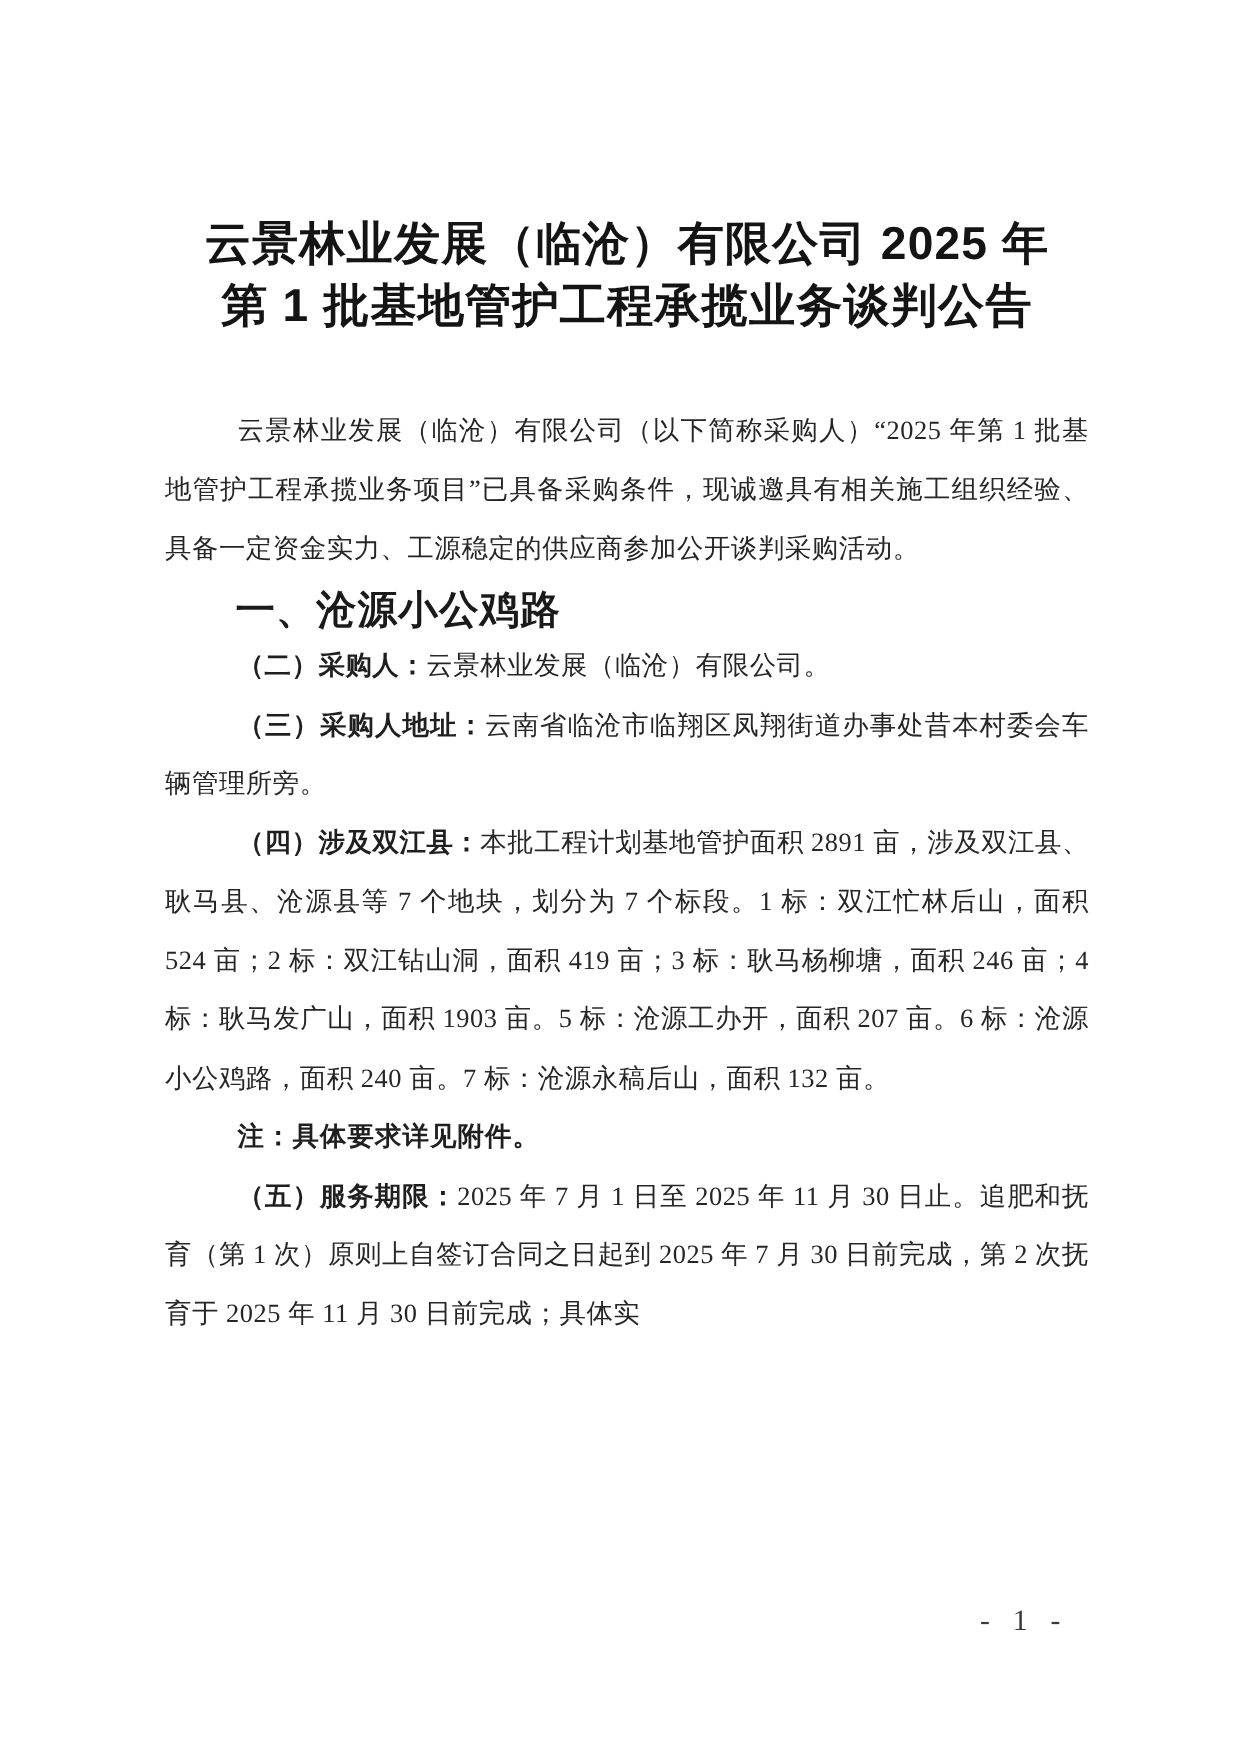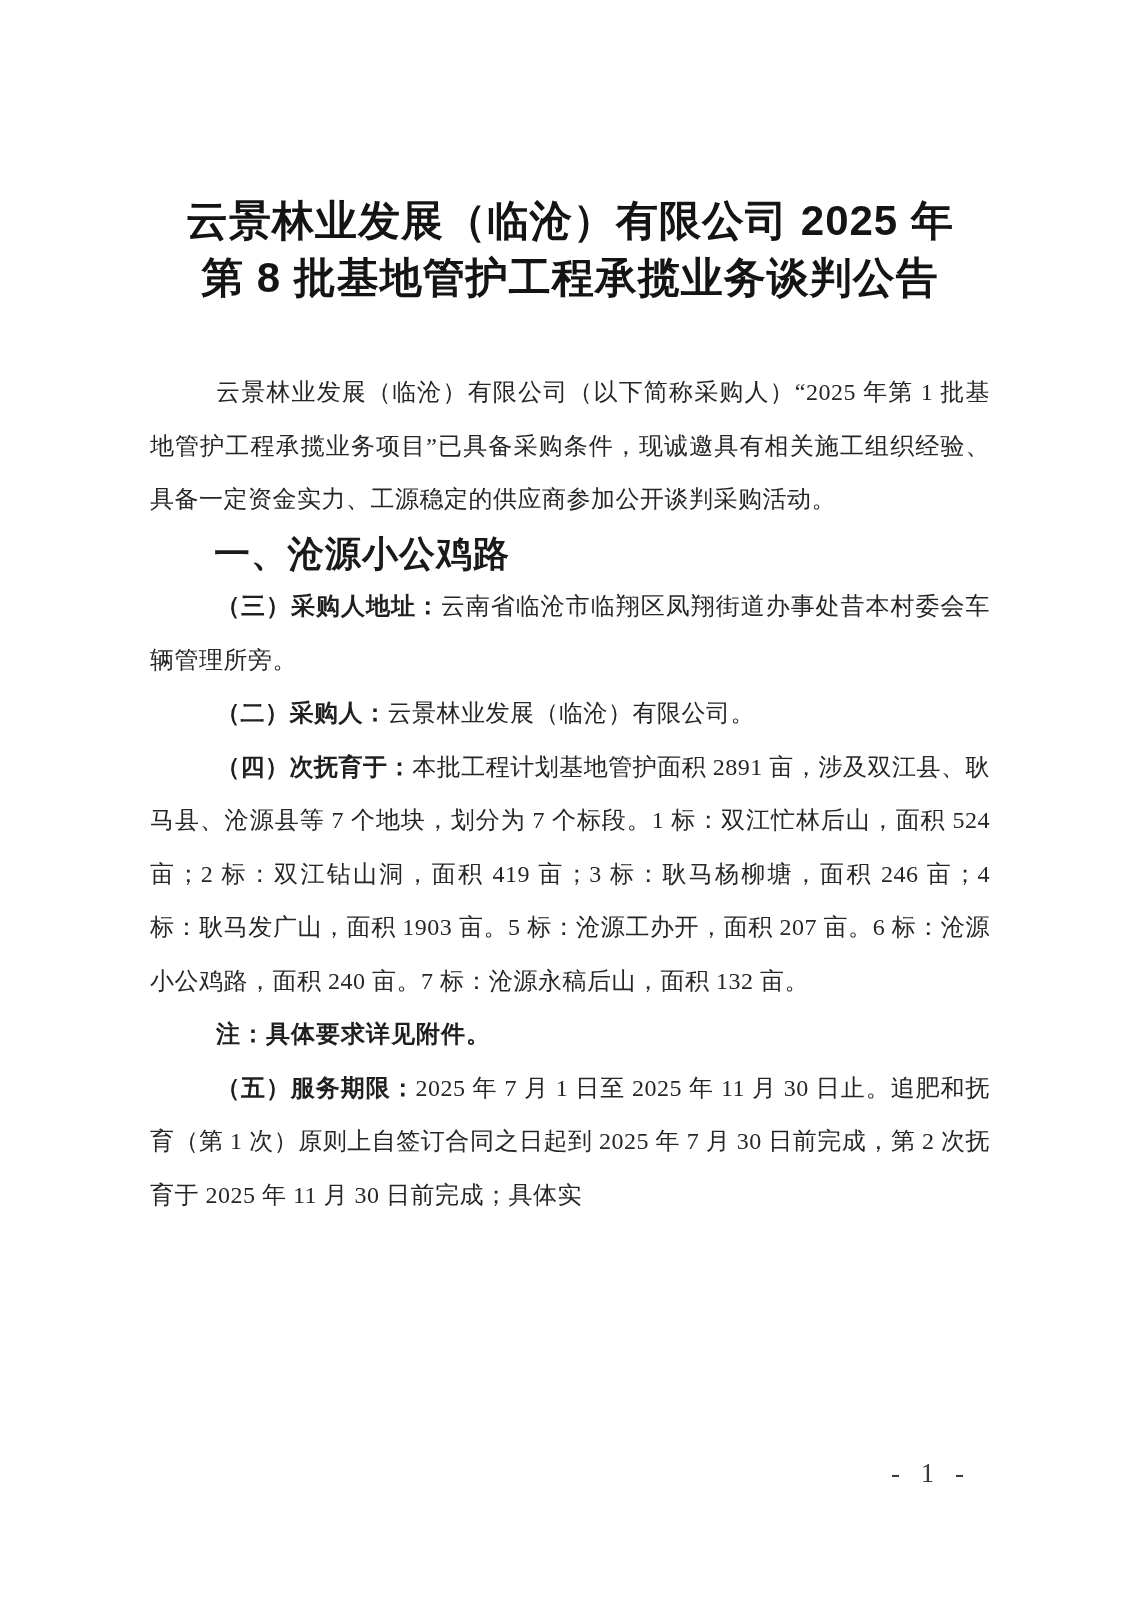--- a/index.html
+++ b/index.html
@@ -69,33 +69,33 @@
   }
 </style>
 </head>
 <body>
 
 <div class="page">
   <div class="content">
 
     <h1 class="doc-title">
       <span class="title-line">云景林业发展（临沧）有限公司 2025 年</span>
-      <span class="title-line">第 8 批基地管护工程承揽业务谈判公告</span>
+      <span class="title-line">第 1 批基地管护工程承揽业务谈判公告</span>
     </h1>
 
     <p class="para">云景林业发展（临沧）有限公司（以下简称采购人）“2025 年第 1 批基地管护工程承揽业务项目”已具备采购条件，现诚邀具有相关施工组织经验、具备一定资金实力、工源稳定的供应商参加公开谈判采购活动。</p>
 
     <h2 class="section-heading">一、沧源小公鸡路</h2>
 
 
+    <p class="para"><span class="label">（二）采购人：</span><span>云景林业发展（临沧）有限公司。</span></p>
+
     <p class="para"><span class="label">（三）采购人地址：</span><span>云南省临沧市临翔区凤翔街道办事处昔本村委会车辆管理所旁。</span></p>
 
-    <p class="para"><span class="label">（二）采购人：</span><span>云景林业发展（临沧）有限公司。</span></p>
-
-    <p class="para"><span class="label">（四）次抚育于：</span><span>本批工程计划基地管护面积 2891 亩，涉及双江县、耿马县、沧源县等 7 个地块，划分为 7 个标段。1 标：双江忙林后山，面积 524 亩；2 标：双江钻山洞，面积 419 亩；3 标：耿马杨柳塘，面积 246 亩；4 标：耿马发广山，面积 1903 亩。5 标：沧源工办开，面积 207 亩。6 标：沧源小公鸡路，面积 240 亩。7 标：沧源永稿后山，面积 132 亩。</span></p>
+    <p class="para"><span class="label">（四）涉及双江县：</span><span>本批工程计划基地管护面积 2891 亩，涉及双江县、耿马县、沧源县等 7 个地块，划分为 7 个标段。1 标：双江忙林后山，面积 524 亩；2 标：双江钻山洞，面积 419 亩；3 标：耿马杨柳塘，面积 246 亩；4 标：耿马发广山，面积 1903 亩。5 标：沧源工办开，面积 207 亩。6 标：沧源小公鸡路，面积 240 亩。7 标：沧源永稿后山，面积 132 亩。</span></p>
 
     <p class="para note-line"><span class="label">注：具体要求详见附件。</span></p>
 
     <p class="para"><span class="label">（五）服务期限：</span><span>2025 年 7 月 1 日至 2025 年 11 月 30 日止。追肥和抚育（第 1 次）原则上自签订合同之日起到 2025 年 7 月 30 日前完成，第 2 次抚育于 2025 年 11 月 30 日前完成；具体实</span></p>
 
   </div>
 
   <div class="page-number">- 1 -</div>
 </div>
 

